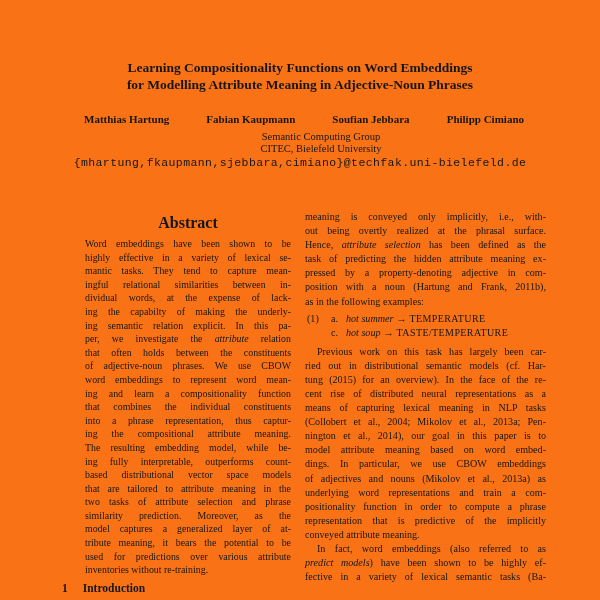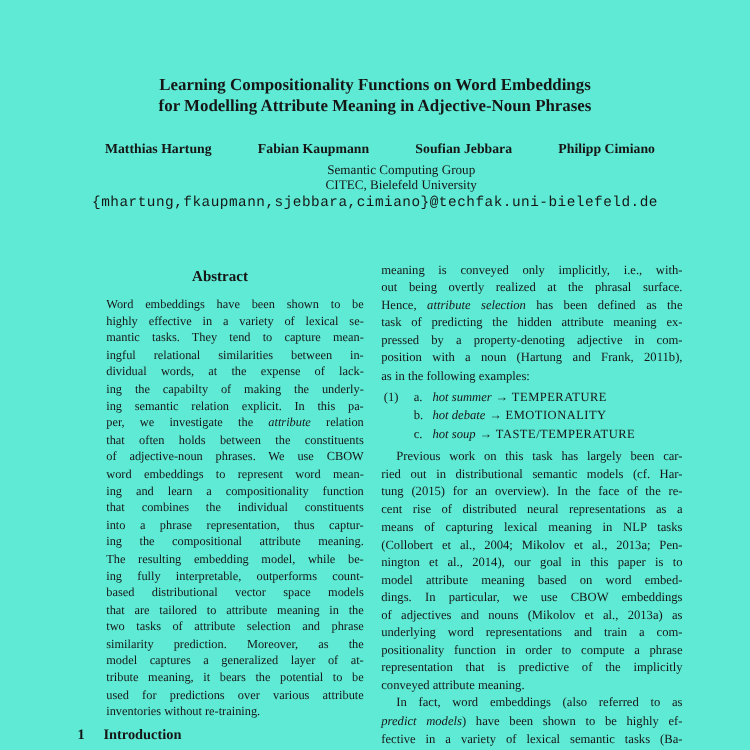--- a/index.html
+++ b/index.html
@@ -4,43 +4,43 @@
 <style>
   html, body { margin: 0; padding: 0; }
   body {
     width: 600px; height: 600px;
     background: #ffffff;
     color: #161616;
     font-family: "Liberation Serif", "DejaVu Serif", serif;
     position: relative;
     overflow: hidden;
   }
-  .page { position: absolute; inset: 0; background: #5eead4; }
+  .page { position: absolute; inset: 0; background: #f97316; }
 
   .title {
     position: absolute; top: 60px; left: 0; width: 600px;
     text-align: center; font-weight: bold; font-size: 13.5px; line-height: 16.5px;
   }
   .authors {
     position: absolute; top: 113px; left: 84px; width: 440px;
     display: flex; justify-content: space-between;
     font-weight: bold; font-size: 11px;
   }
   .aff { position: absolute; left: 0; width: 600px; text-align: center; font-size: 10.5px; padding-left: 21px; }
   .aff1 { top: 131px; }
   .aff2 { top: 143px; }
   .email {
     position: absolute; top: 156px; left: 0; width: 600px; text-align: center;
     font-family: "Liberation Mono", "DejaVu Sans Mono", monospace;
     font-size: 11.5px; letter-spacing: 0.4px;
   }
 
   .abstract-heading {
-    position: absolute; top: 214px; left: 73px; width: 206px;
-    text-align: center; font-weight: bold; font-size: 12px;
+    position: absolute; top: 214px; left: 85px; width: 206px;
+    text-align: center; font-weight: bold; font-size: 16px;
   }
   .abstract-body {
     position: absolute; top: 237px; left: 85px; width: 206px;
     font-size: 9.9px; line-height: 13.6px;
   }
   .section-heading {
     position: absolute; top: 582px; left: 62px;
     font-weight: bold; font-size: 11.5px;
   }
   .section-heading .num { display: inline-block; margin-right: 15px; }
@@ -122,21 +122,20 @@
         <div class="pl jl">meaning is conveyed only implicitly, i.e., with-</div>
         <div class="pl jl">out being overtly realized at the phrasal surface.</div>
         <div class="pl jl">Hence, <i>attribute selection</i> has been defined as the</div>
         <div class="pl jl">task of predicting the hidden attribute meaning ex-</div>
         <div class="pl jl">pressed by a property-denoting adjective in com-</div>
         <div class="pl jl">position with a noun (Hartung and Frank, 2011b),</div>
         <div class="pl last">as in the following examples:</div>
       </div>
     <div class="example-block">
         <div class="ex-row"><span class="ex-num">(1)</span><span class="ex-label">a.</span><span class="ex-phrase">hot summer</span><span class="ex-arrow">→</span><span class="ex-attr">TEMPERATURE</span></div>
-        <div class="ex-row"><span class="ex-num"></span><span class="ex-label">b.</span><span class="ex-phrase">hot debate</span><span class="ex-arrow">→</span><span class="ex-attr">EMOTIONALITY</span></div>
         <div class="ex-row"><span class="ex-num"></span><span class="ex-label">c.</span><span class="ex-phrase">hot soup</span><span class="ex-arrow">→</span><span class="ex-attr">TASTE/TEMPERATURE</span></div>
       </div>
     <div>
         <div class="pl jl indent">Previous work on this task has largely been car-</div>
         <div class="pl jl">ried out in distributional semantic models (cf. Har-</div>
         <div class="pl jl">tung (2015) for an overview). In the face of the re-</div>
         <div class="pl jl">cent rise of distributed neural representations as a</div>
         <div class="pl jl">means of capturing lexical meaning in NLP tasks</div>
         <div class="pl jl">(Collobert et al., 2004; Mikolov et al., 2013a; Pen-</div>
         <div class="pl jl">nington et al., 2014), our goal in this paper is to</div>

